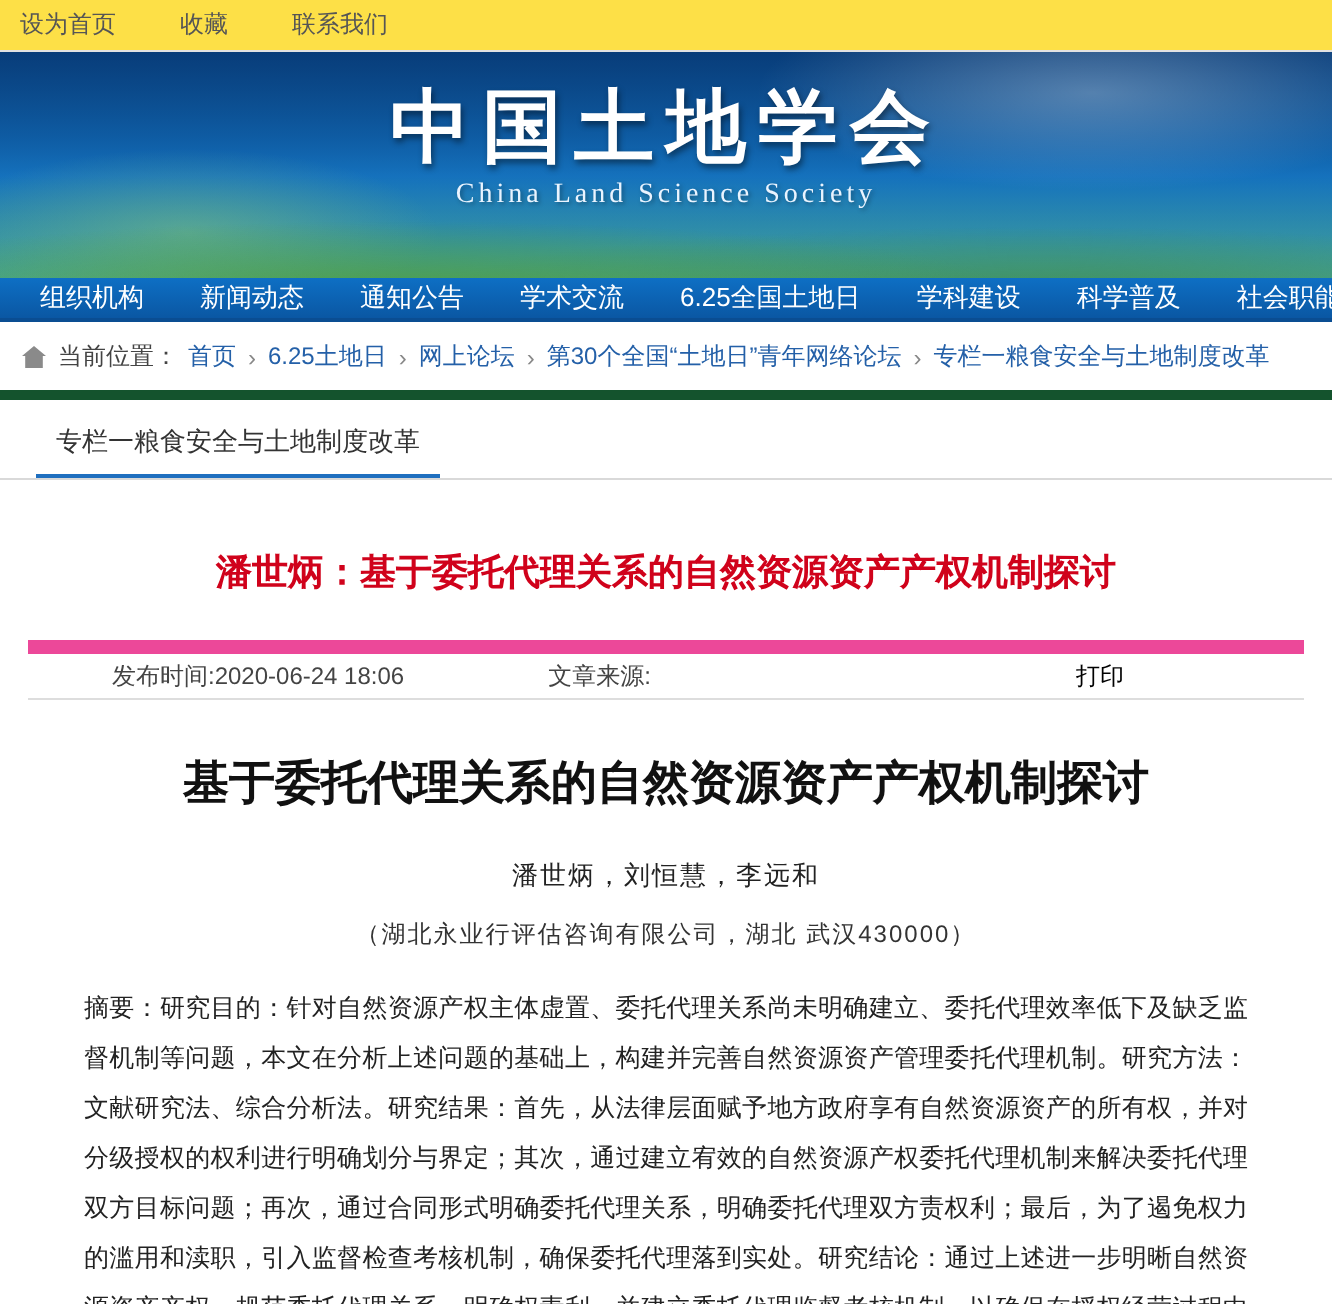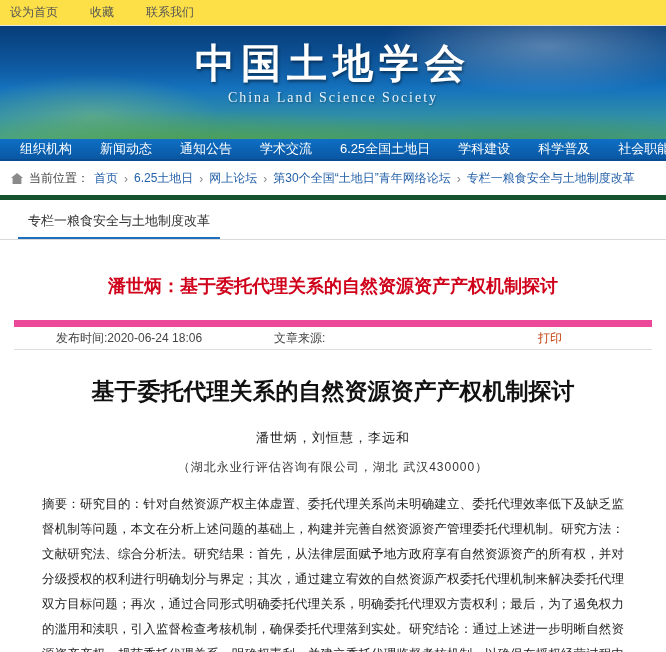--- a/index.html
+++ b/index.html
@@ -142,21 +142,21 @@
     border-bottom: 1px solid #dddddd;
     height: 30px;
     display: flex;
     align-items: center;
     font-size: 12px;
     color: #444;
   }
   .meta .m1 { padding-left: 42px; }
   .meta .m2 { padding-left: 72px; }
   .meta .m3 { margin-left: auto; padding-right: 90px; }
-  .meta a { color: #c2410c; text-decoration: none; }
+  .meta a { color: #000000; text-decoration: none; }
 
   .doc-title {
     text-align: center;
     font-family: "Liberation Serif", serif;
     font-size: 23px;
     font-weight: bold;
     color: #111;
     padding: 26px 20px 0 20px;
     line-height: 1.35;
   }

